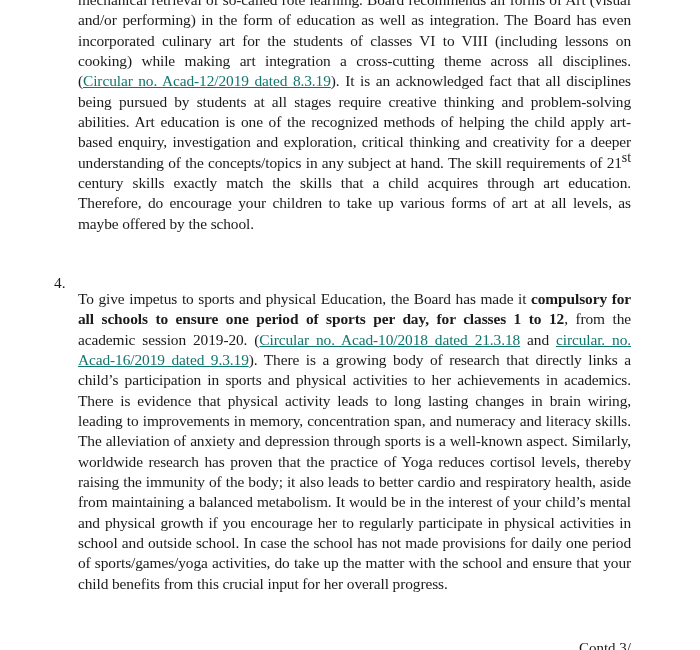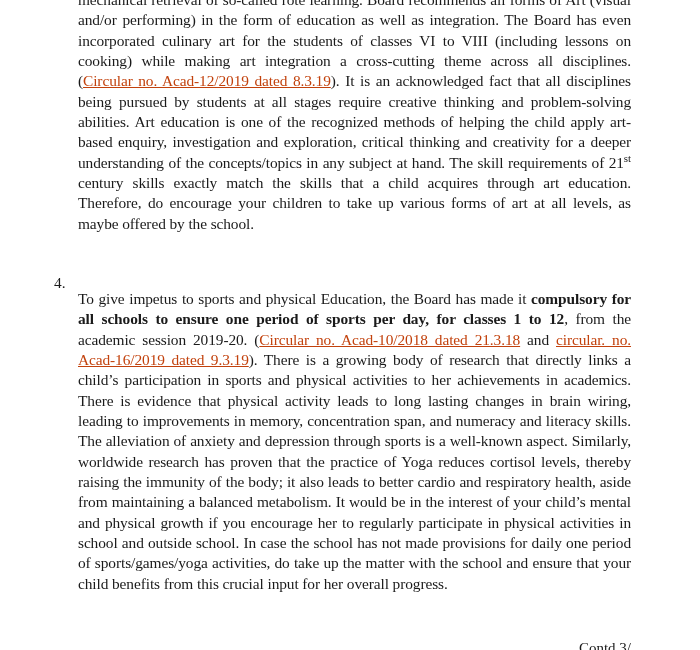--- a/index.html
+++ b/index.html
@@ -14,23 +14,23 @@
       font-size: 15.4px; line-height: 20.35px;
       text-align: justify; text-align-last: left;
       letter-spacing: -0.1px;
     }
     .p1 { top: -10px; }
     .p2 { top: 289px; }
     .num {
       position: absolute; left: 54px; top: 273px;
       font-size: 15.4px; line-height: 20.35px;
     }
-    a.link { color: #c2410c; text-decoration: underline; }
+    a.link { color: #0f766e; text-decoration: underline; }
     b { font-weight: bold; }
-    sup { font-size: 11px; line-height: 0; vertical-align: super; }
+    sup { font-size: 14px; line-height: 0; vertical-align: super; }
     .contd {
       position: absolute; right: 69px; top: 638px;
       font-size: 15px; line-height: 20px;
     }
   </style>
 </head>
 <body>
 
 <div class="page">
 

